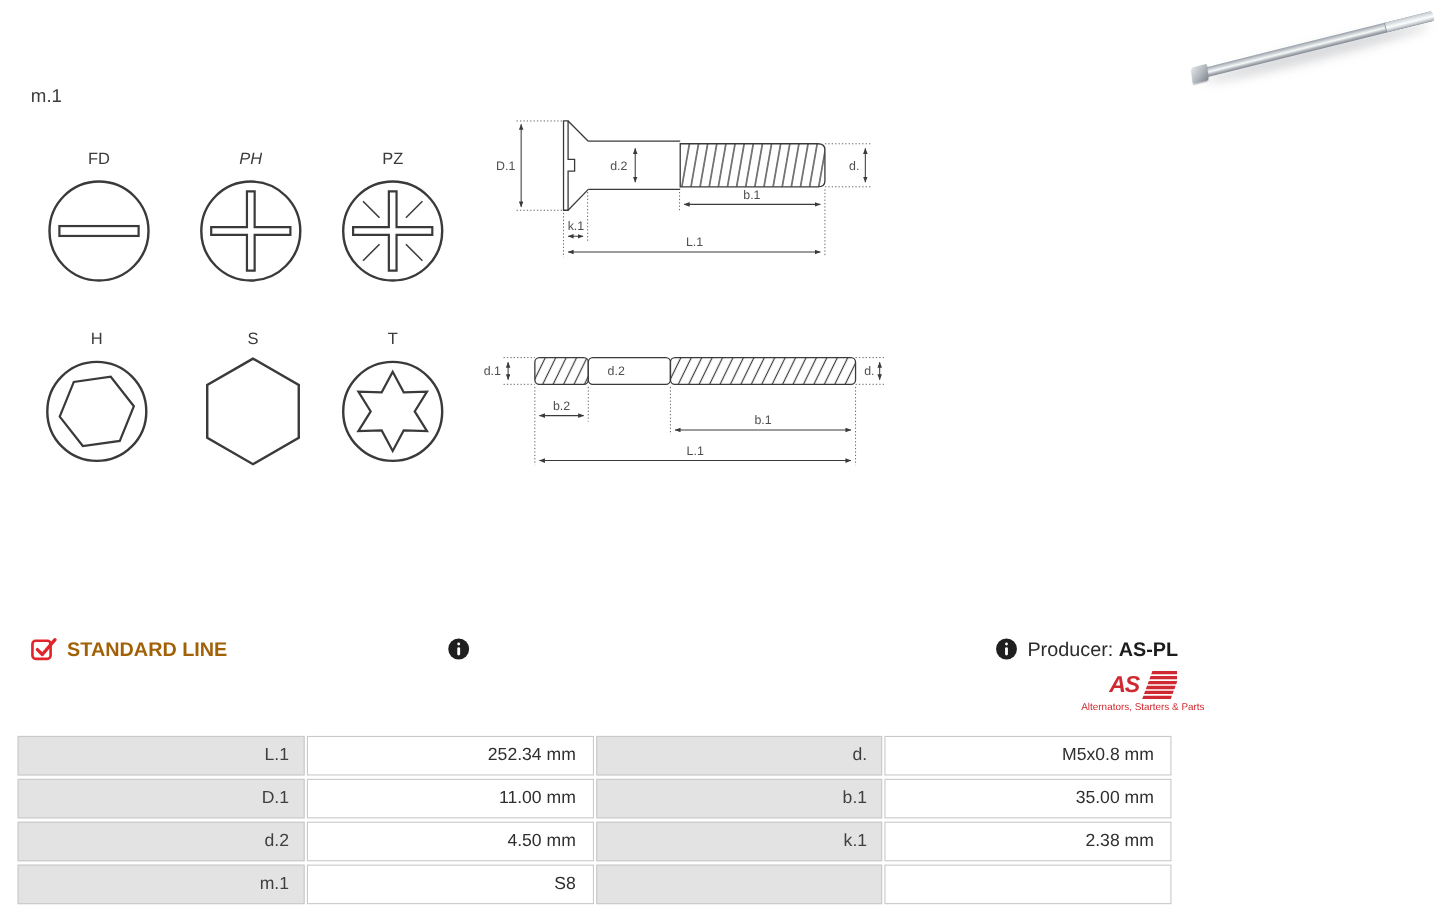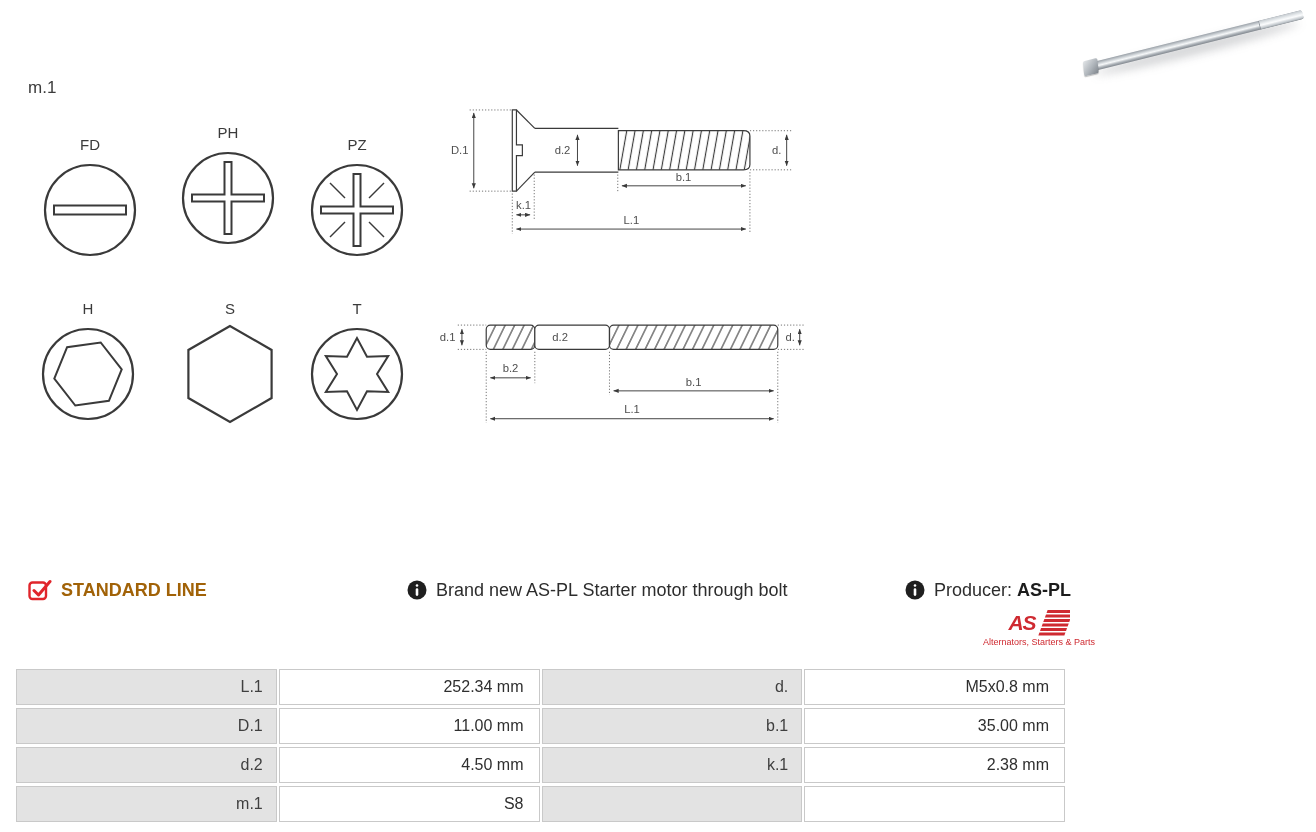--- a/index.html
+++ b/index.html
@@ -48,21 +48,21 @@
 
 <div class="abs part-label">m.1</div>
 
 <div class="abs drive" style="left:40px;top:134px;">
   <div class="drive-label">FD</div>
   <svg width="100" height="100" viewBox="0 0 100 100">
     <circle cx="50" cy="50" r="45" fill="none" stroke="#3a3a3a" stroke-width="2.2"></circle>
     <rect x="14" y="45.5" width="72" height="9" fill="none" stroke="#3a3a3a" stroke-width="2"></rect>
   </svg>
 </div>
-<div class="abs drive" style="left:178px;top:122px;">
+<div class="abs drive" style="left:178px;top:134px;font-style:italic;">
   <div class="drive-label">PH</div>
   <svg width="100" height="100" viewBox="0 0 100 100">
     <circle cx="50" cy="50" r="45" fill="none" stroke="#3a3a3a" stroke-width="2.2"></circle>
     <path d="M46.5,14 H53.5 V46.5 H86 V53.5 H53.5 V86 H46.5 V53.5 H14 V46.5 H46.5 Z" fill="none" stroke="#3a3a3a" stroke-width="2"></path>
   </svg>
 </div>
 <div class="abs drive" style="left:307px;top:134px;">
   <div class="drive-label">PZ</div>
   <svg width="100" height="100" viewBox="0 0 100 100">
     <circle cx="50" cy="50" r="45" fill="none" stroke="#3a3a3a" stroke-width="2.2"></circle>
@@ -195,21 +195,20 @@
   </div>
 </div>
 
 <div class="abs info-col" style="left:407px;top:578px;">
   <div class="info-row">
     <svg width="20" height="20" viewBox="0 0 20 20">
       <circle cx="10" cy="10" r="9.5" fill="#1f1f1f"></circle>
       <rect x="8.7" y="4.2" width="2.6" height="2.6" rx="1.3" fill="#fff"></rect>
       <rect x="8.7" y="8.3" width="2.6" height="7.6" rx="1.3" fill="#fff"></rect>
     </svg>
-    <span>Brand new AS-PL Starter motor through bolt</span>
   </div>
 </div>
 
 <div class="abs info-col" style="left:905px;top:578px;">
   <div class="info-row">
     <svg width="20" height="20" viewBox="0 0 20 20">
       <circle cx="10" cy="10" r="9.5" fill="#1f1f1f"></circle>
       <rect x="8.7" y="4.2" width="2.6" height="2.6" rx="1.3" fill="#fff"></rect>
       <rect x="8.7" y="8.3" width="2.6" height="7.6" rx="1.3" fill="#fff"></rect>
     </svg>

